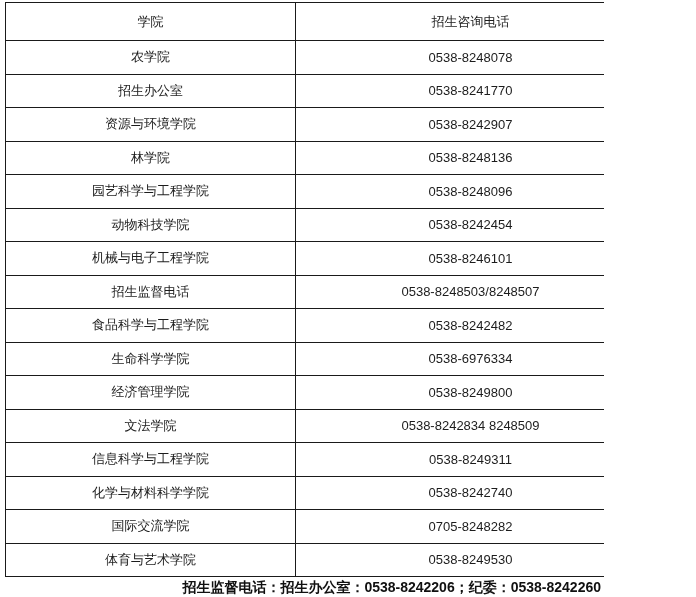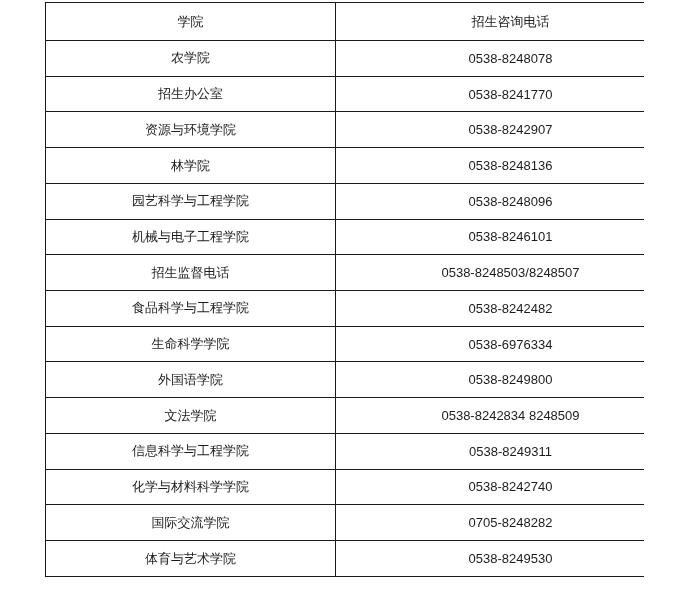--- a/index.html
+++ b/index.html
@@ -7,21 +7,20 @@
     padding: 0;
     background: #ffffff;
     font-family: "Liberation Sans", "DejaVu Sans", sans-serif;
   }
   .page {
     position: relative;
     width: 604px;
     height: 597px;
     background: #ffffff;
     overflow: hidden;
-    margin-left: 40px;
   }
   table.phone-table {
     position: absolute;
     left: 5px;
     top: 2px;
     width: 640px;
     height: 575px;
     border-collapse: collapse;
     table-layout: fixed;
   }
@@ -90,20 +89,24 @@
     <tr>
       <td>林学院</td>
       <td>0538-8248136</td>
     </tr>
 
     <tr>
       <td>园艺科学与工程学院</td>
       <td>0538-8248096</td>
     </tr>
 
+    <tr>
+      <td>动物科技学院</td>
+      <td>0538-8242454</td>
+    </tr>
 
     <tr>
       <td>机械与电子工程学院</td>
       <td>0538-8246101</td>
     </tr>
 
     <tr>
       <td>招生监督电话</td>
       <td>0538-8248503/8248507</td>
     </tr>
@@ -112,21 +115,21 @@
       <td>食品科学与工程学院</td>
       <td>0538-8242482</td>
     </tr>
 
     <tr>
       <td>生命科学学院</td>
       <td>0538-6976334</td>
     </tr>
 
     <tr>
-      <td>外国语学院</td>
+      <td>经济管理学院</td>
       <td>0538-8249800</td>
     </tr>
 
     <tr>
       <td>文法学院</td>
       <td>0538-8242834 8248509</td>
     </tr>
 
 
     <tr>
@@ -144,14 +147,15 @@
       <td>0705-8248282</td>
     </tr>
 
     <tr>
       <td>体育与艺术学院</td>
       <td>0538-8249530</td>
     </tr>
   </tbody>
   </table>
 
+  <div class="footer-line">招生监督电话：招生办公室：0538-8242206；纪委：0538-8242260</div>
 
 </div>
 
 </body></html>

